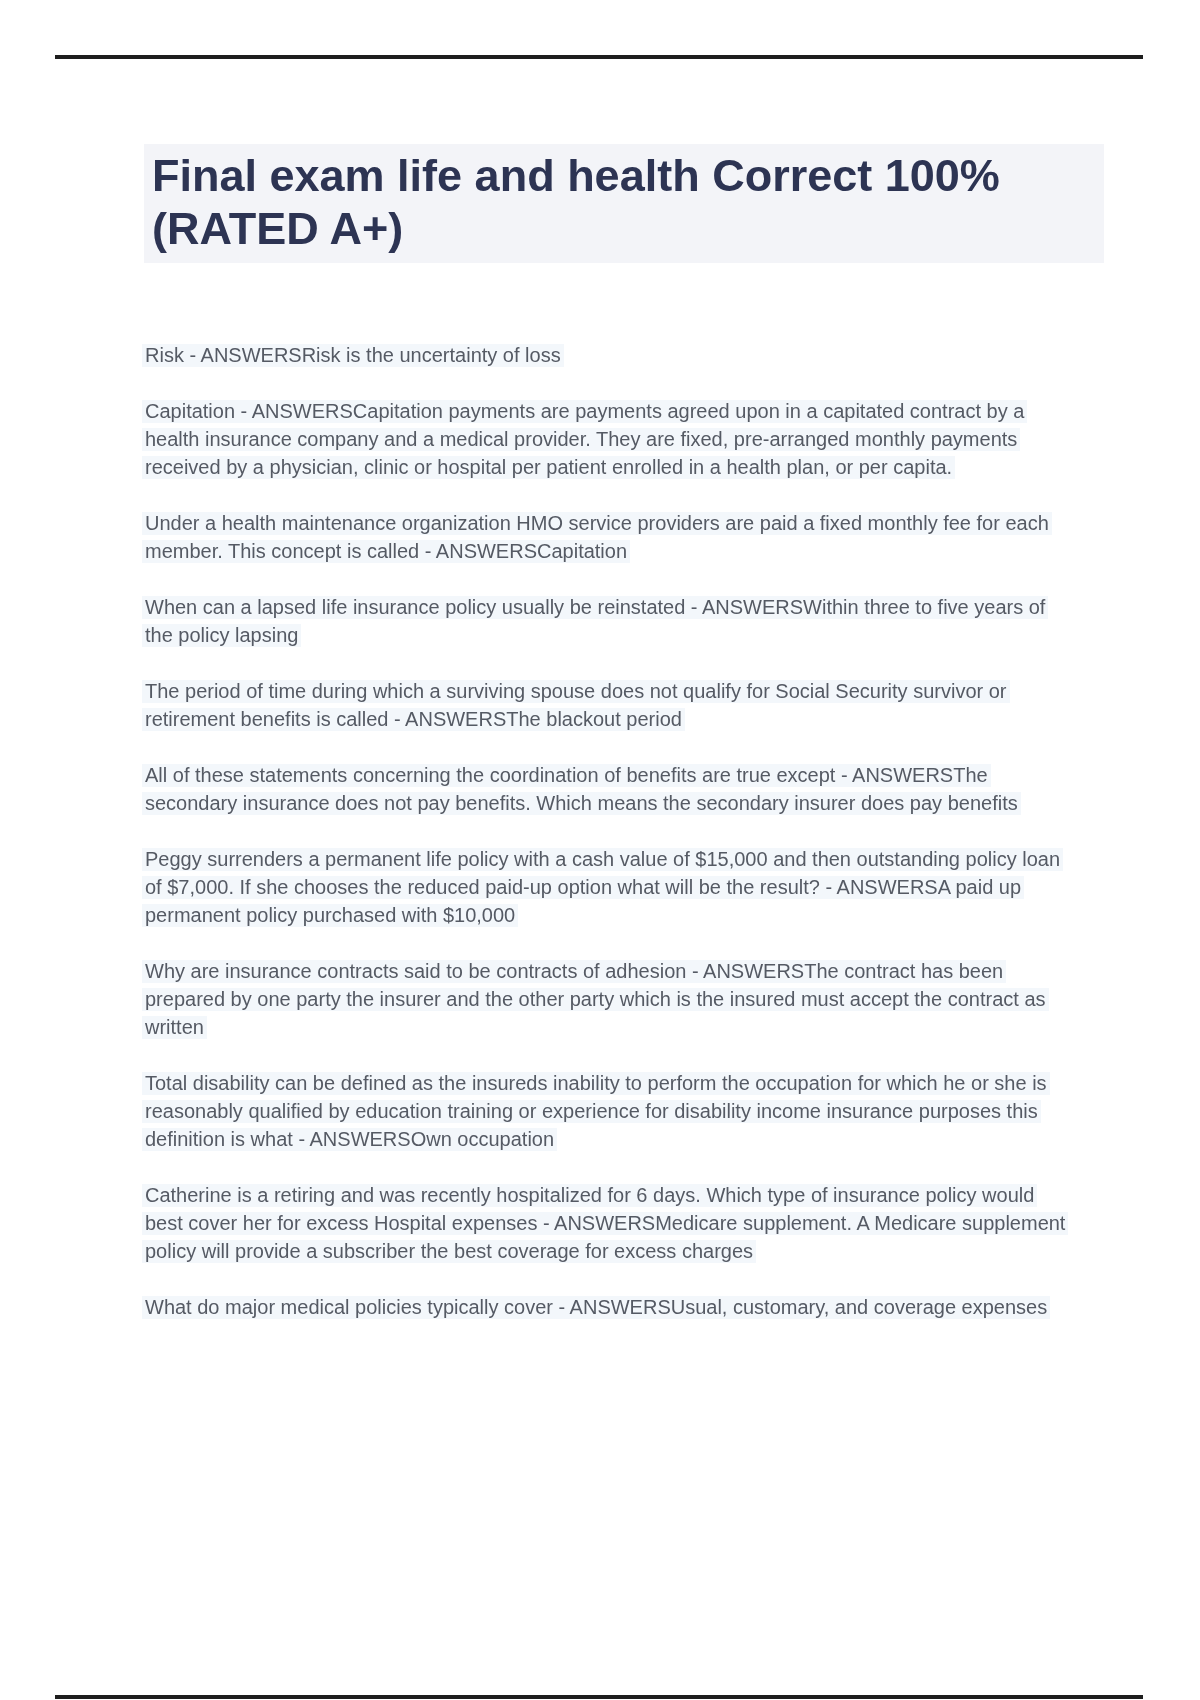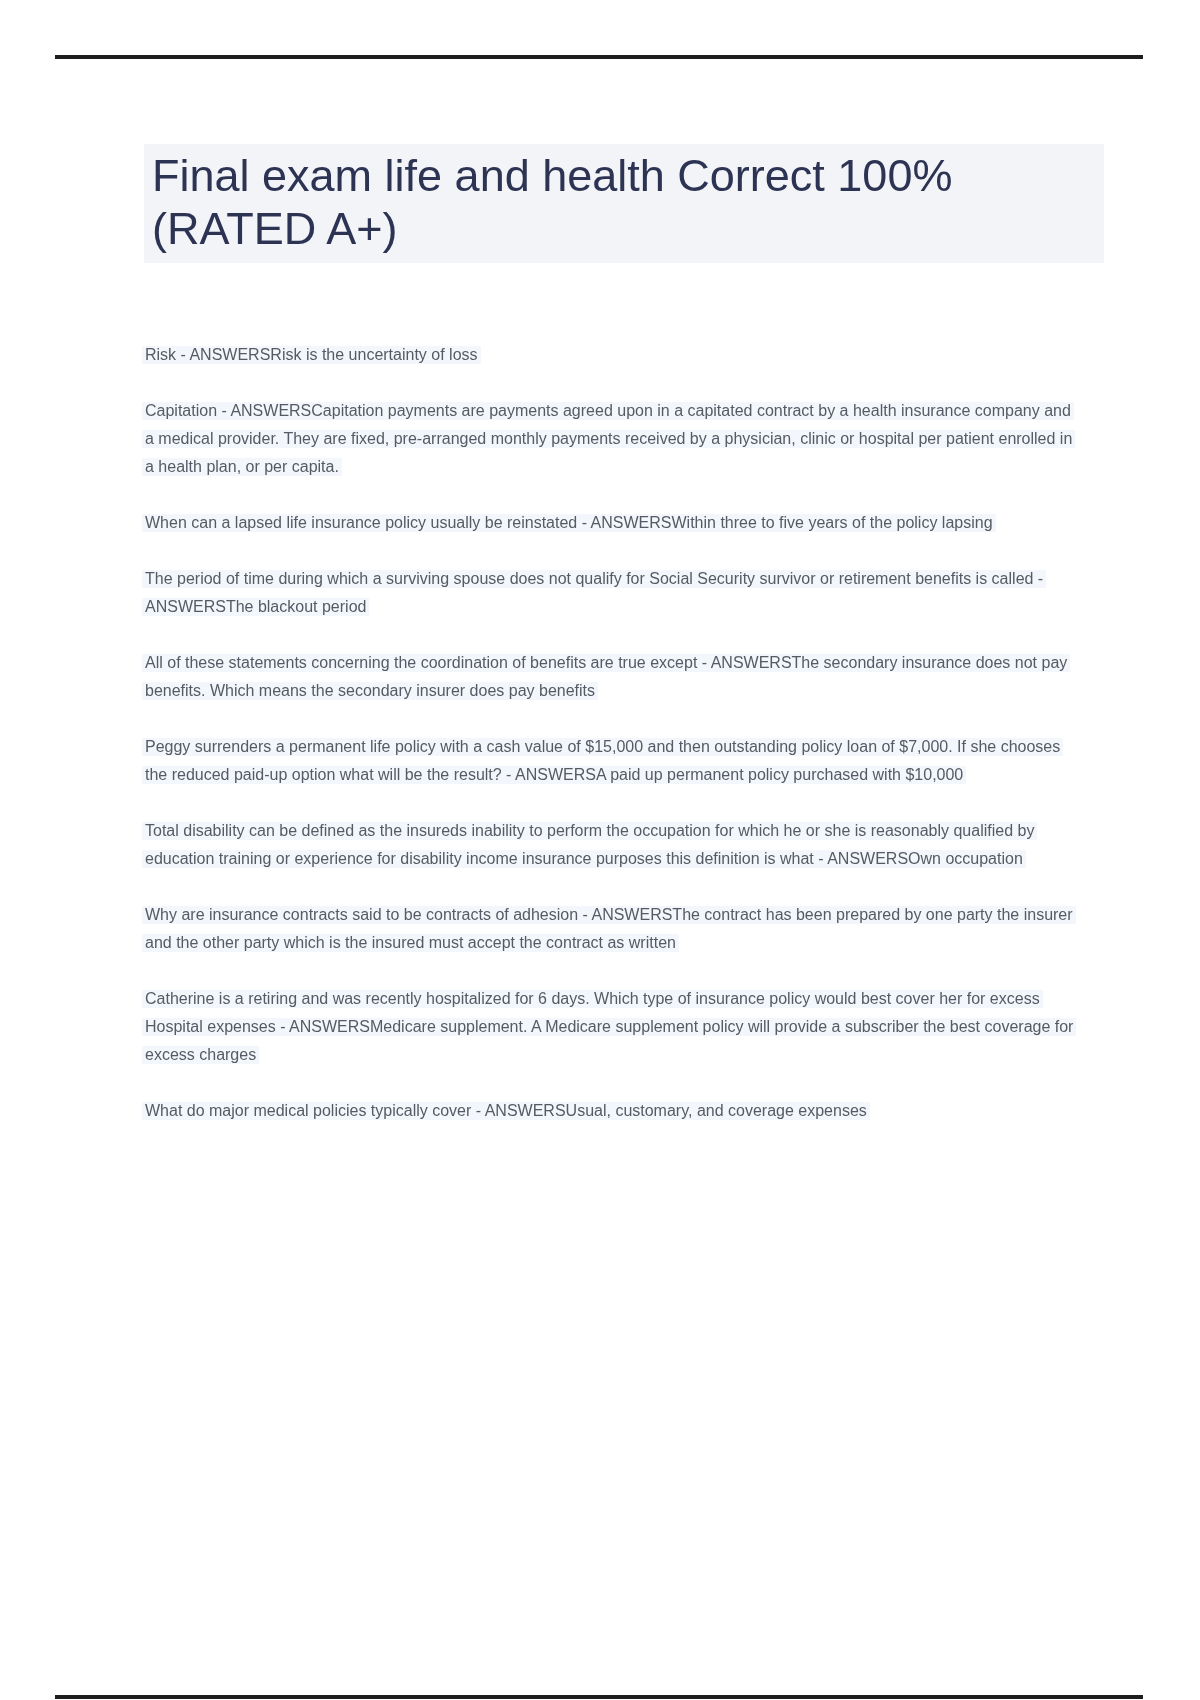--- a/index.html
+++ b/index.html
@@ -33,29 +33,29 @@
     position:absolute;
     left:144px;
     top:144px;
     width:952px;
     margin:0;
     padding:5px 0 8px 8px;
     background:var(--title-highlight);
     color:var(--title-text);
     font-size:45px;
     line-height:53px;
-    font-weight:normal;
+    font-weight:bold;
     letter-spacing:0;
   }
   .content{
     position:absolute;
     left:142px;
     top:341px;
     width:935px;
-    font-size:16px;
+    font-size:20px;
     line-height:28px;
     color:var(--body-text);
   }
   .content p{
     margin:0 0 28px 0;
   }
   .content p .hl{
     background:var(--body-highlight);
     padding:0 3px 1px 3px;
     -webkit-box-decoration-break:clone;
@@ -67,25 +67,26 @@
 
 <div class="page">
 
   <div class="rule top"></div>
 
   <h1 class="doc-title">Final exam life and health Correct 100% (RATED A+)</h1>
 
   <div class="content">
     <p><span class="hl">Risk - ANSWERSRisk is the uncertainty of loss</span></p>
     <p><span class="hl">Capitation - ANSWERSCapitation payments are payments agreed upon in a capitated contract by a health insurance company and a medical provider. They are fixed, pre-arranged monthly payments received by a physician, clinic or hospital per patient enrolled in a health plan, or per capita.</span></p>
+    <p><span class="hl">Under a health maintenance organization HMO service providers are paid a fixed monthly fee for each member. This concept is called - ANSWERSCapitation</span></p>
     <p><span class="hl">When can a lapsed life insurance policy usually be reinstated - ANSWERSWithin three to five years of the policy lapsing</span></p>
     <p><span class="hl">The period of time during which a surviving spouse does not qualify for Social Security survivor or retirement benefits is called - ANSWERSThe blackout period</span></p>
     <p><span class="hl">All of these statements concerning the coordination of benefits are true except - ANSWERSThe secondary insurance does not pay benefits. Which means the secondary insurer does pay benefits</span></p>
     <p><span class="hl">Peggy surrenders a permanent life policy with a cash value of $15,000 and then outstanding policy loan of $7,000. If she chooses the reduced paid-up option what will be the result? - ANSWERSA paid up permanent policy purchased with $10,000</span></p>
+    <p><span class="hl">Why are insurance contracts said to be contracts of adhesion - ANSWERSThe contract has been prepared by one party the insurer and the other party which is the insured must accept the contract as written</span></p>
     <p><span class="hl">Total disability can be defined as the insureds inability to perform the occupation for which he or she is reasonably qualified by education training or experience for disability income insurance purposes this definition is what - ANSWERSOwn occupation</span></p>
-    <p><span class="hl">Why are insurance contracts said to be contracts of adhesion - ANSWERSThe contract has been prepared by one party the insurer and the other party which is the insured must accept the contract as written</span></p>
     <p><span class="hl">Catherine is a retiring and was recently hospitalized for 6 days. Which type of insurance policy would best cover her for excess Hospital expenses - ANSWERSMedicare supplement. A Medicare supplement policy will provide a subscriber the best coverage for excess charges</span></p>
     <p><span class="hl">What do major medical policies typically cover - ANSWERSUsual, customary, and coverage expenses</span></p>
   </div>
 
   <div class="rule bottom"></div>
 
 </div>
 
 </body></html>

